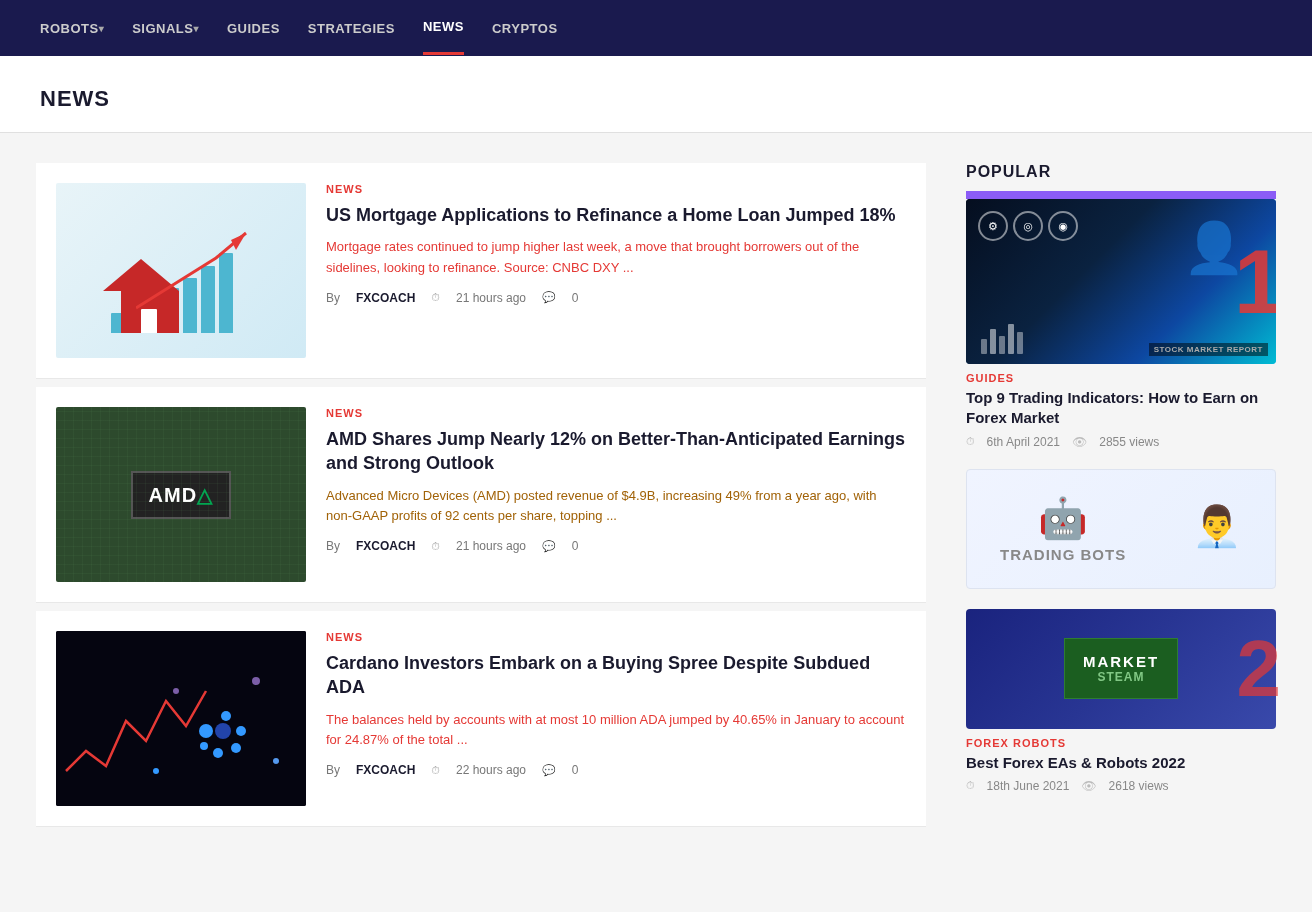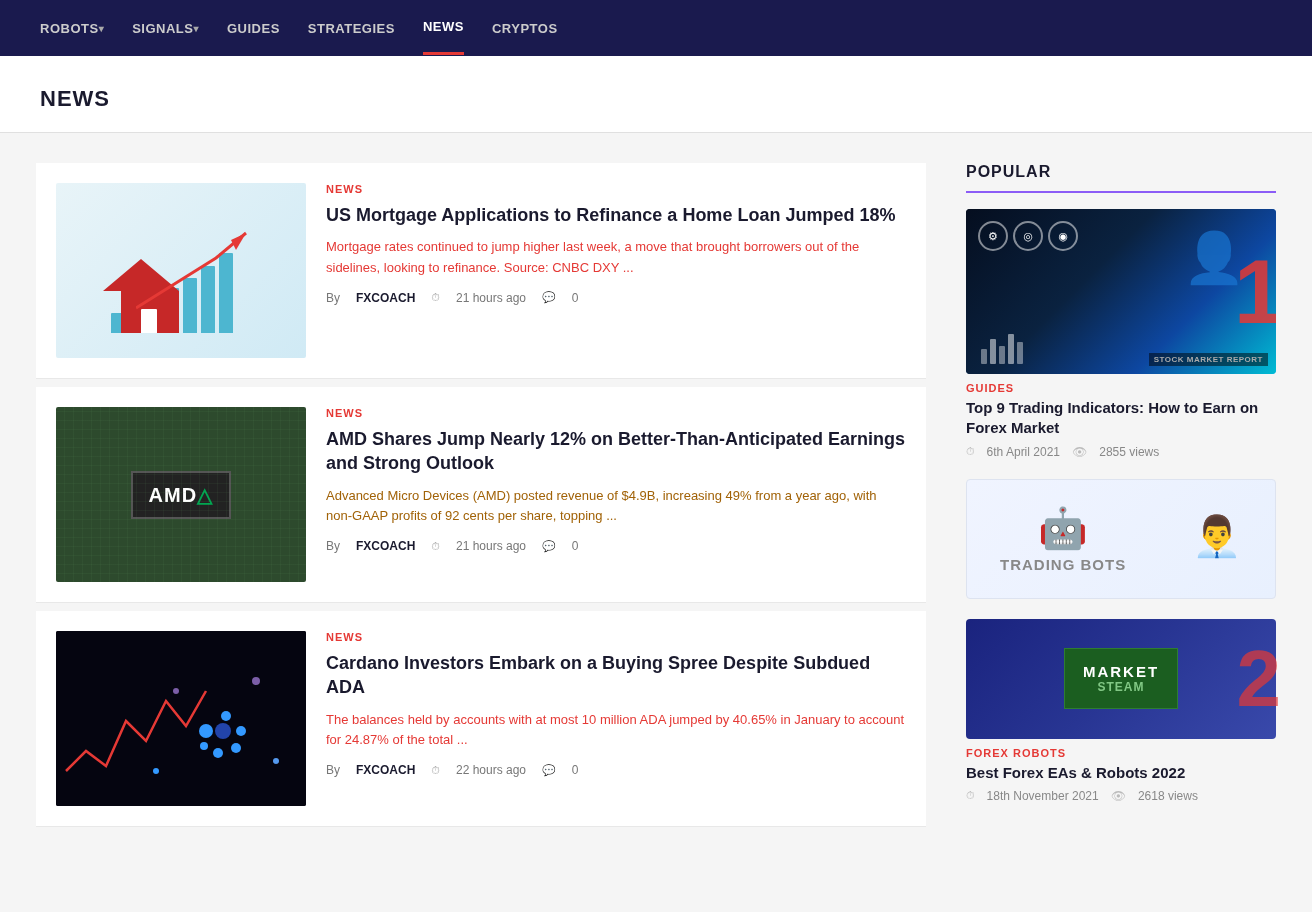--- a/index.html
+++ b/index.html
@@ -192,23 +192,22 @@
     }
     .sidebar-section {
       margin-bottom: 30px;
     }
     .sidebar-section-title {
       font-size: 16px;
       font-weight: 800;
       color: #1a1a2e;
       text-transform: uppercase;
       letter-spacing: 1px;
-      border-bottom: 2px solid #8b5cf6;
+      border-bottom: 8px solid #8b5cf6;
       padding-bottom: 10px;
-      margin-bottom: 16px;
     }
 
     
     .popular-item {
       margin-bottom: 20px;
       position: relative;
     }
     .popular-thumb {
       width: 100%;
       height: 165px;
@@ -497,21 +496,21 @@
               <div style="color:#fff;font-size:15px;font-weight:900;letter-spacing:2px;">MARKET</div>
               <div style="color:#81c784;font-size:12px;font-weight:700;letter-spacing:1px;">STEAM</div>
             </div>
             <div style="position:absolute;right:-5px;top:50%;transform:translateY(-50%);font-size:80px;font-weight:900;color:#e53935;opacity:0.7;line-height:1;">2</div>
           </div>
         </div>
         <div class="popular-tag">FOREX ROBOTS</div>
         <div class="popular-title">Best Forex EAs &amp; Robots 2022</div>
         <div class="popular-meta">
           <span class="clock-icon">⏱</span>
-          <span>18th November 2021</span>
+          <span>18th June 2021</span>
           <span style="color:#bbb;">👁</span>
           <span>2618 views</span>
         </div>
       </div>
 
     </div>
   </div>
 
 </div>
 

